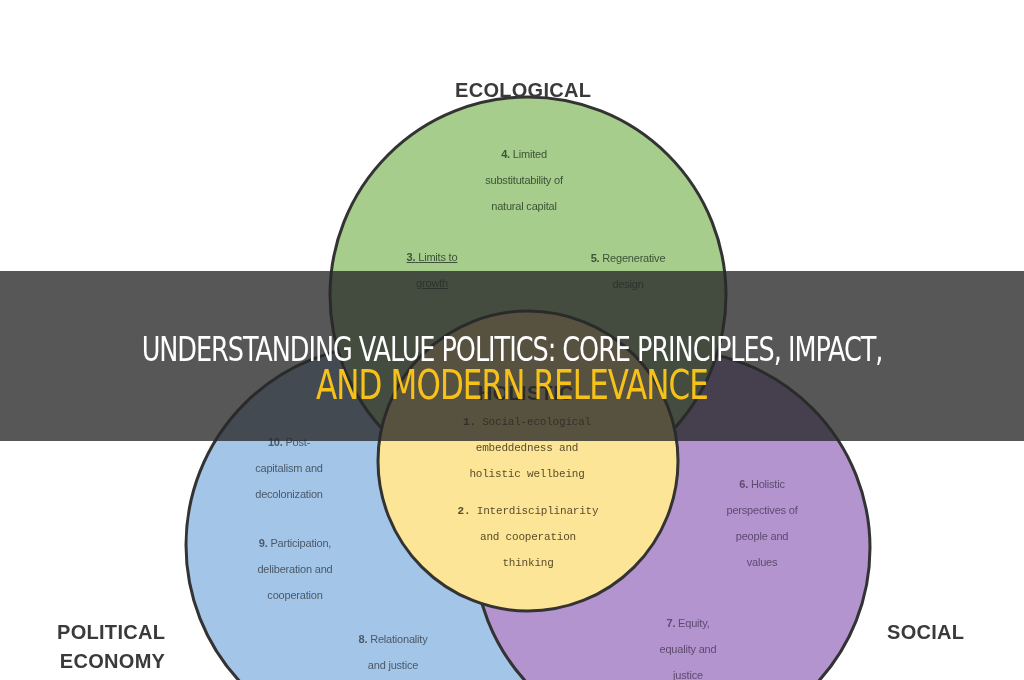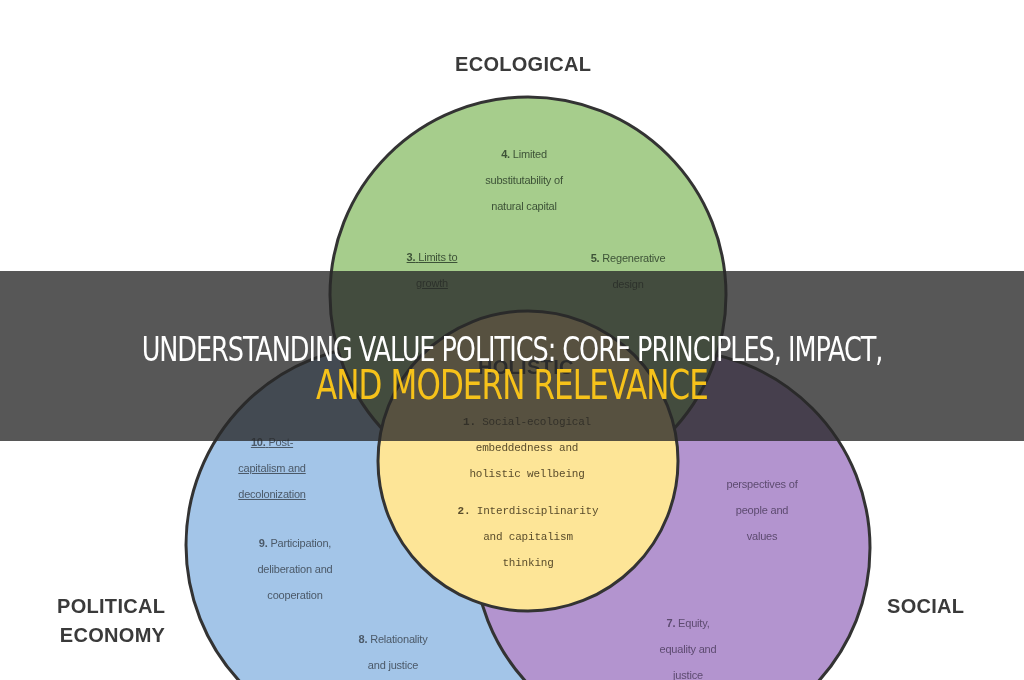--- a/index.html
+++ b/index.html
@@ -10,21 +10,21 @@
     }
     #stage { position: absolute; left: 0; top: 0; width: 1024px; height: 680px; }
     svg.venn { position: absolute; left: 0; top: 0; }
     .lbl {
       position: absolute; text-align: center; font-size: 11px; line-height: 26px;
       letter-spacing: -0.2px; white-space: nowrap; transform: translateX(-50%);
     }
     .lbl b { font-weight: bold; }
     .cat {
       position: absolute; font-weight: bold; font-size: 20px; color: #3a3a3a;
-      letter-spacing: 0.3px; line-height: 29px;
+      letter-spacing: 0.3px; line-height: 29px; margin-top: 26px;
     }
     .t-green { color: #3d5237; }
     .t-yellow { color: #5a4d2c; font-family: Liberation Mono, monospace; }
     .t-blue { color: #4b5968; }
     .t-purple { color: #5d4b70; }
     #band {
       position: absolute; left: 0; top: 271px; width: 1024px; height: 170px;
       background: rgba(40, 40, 40, 0.78);
     }
     .title {
@@ -71,40 +71,41 @@
     <div>design</div>
   </div>
 
   <div class="lbl t-yellow" style="left:527px; top:409px;">
     <div><b>1.</b> <span>Social-ecological</span></div>
     <div>embeddedness and</div>
     <div>holistic wellbeing</div>
   </div>
   <div class="lbl t-yellow" style="left:528px; top:498px;">
     <div><b>2.</b> <span>Interdisciplinarity</span></div>
-    <div>and capitalism</div>
+    <div>and cooperation</div>
     <div>thinking</div>
   </div>
 
-  <div class="lbl t-blue" style="left:272px; top:429px;text-decoration:underline;">
+  <div class="lbl t-blue" style="left:289px; top:429px;">
     <div><b>10.</b> <span>Post-</span></div>
     <div>capitalism and</div>
     <div>decolonization</div>
   </div>
   <div class="lbl t-blue" style="left:295px; top:530px;">
     <div><b>9.</b> <span>Participation,</span></div>
     <div>deliberation and</div>
     <div>cooperation</div>
   </div>
   <div class="lbl t-blue" style="left:393px; top:626px;">
     <div><b>8.</b> <span>Relationality</span></div>
     <div>and justice</div>
   </div>
 
   <div class="lbl t-purple" style="left:762px; top:471px;">
+    <div><b>6.</b> <span>Holistic</span></div>
     <div>perspectives of</div>
     <div>people and</div>
     <div>values</div>
   </div>
   <div class="lbl t-purple" style="left:688px; top:610px;">
     <div><b>7.</b> <span>Equity,</span></div>
     <div>equality and</div>
     <div>justice</div>
   </div>
 </div>

